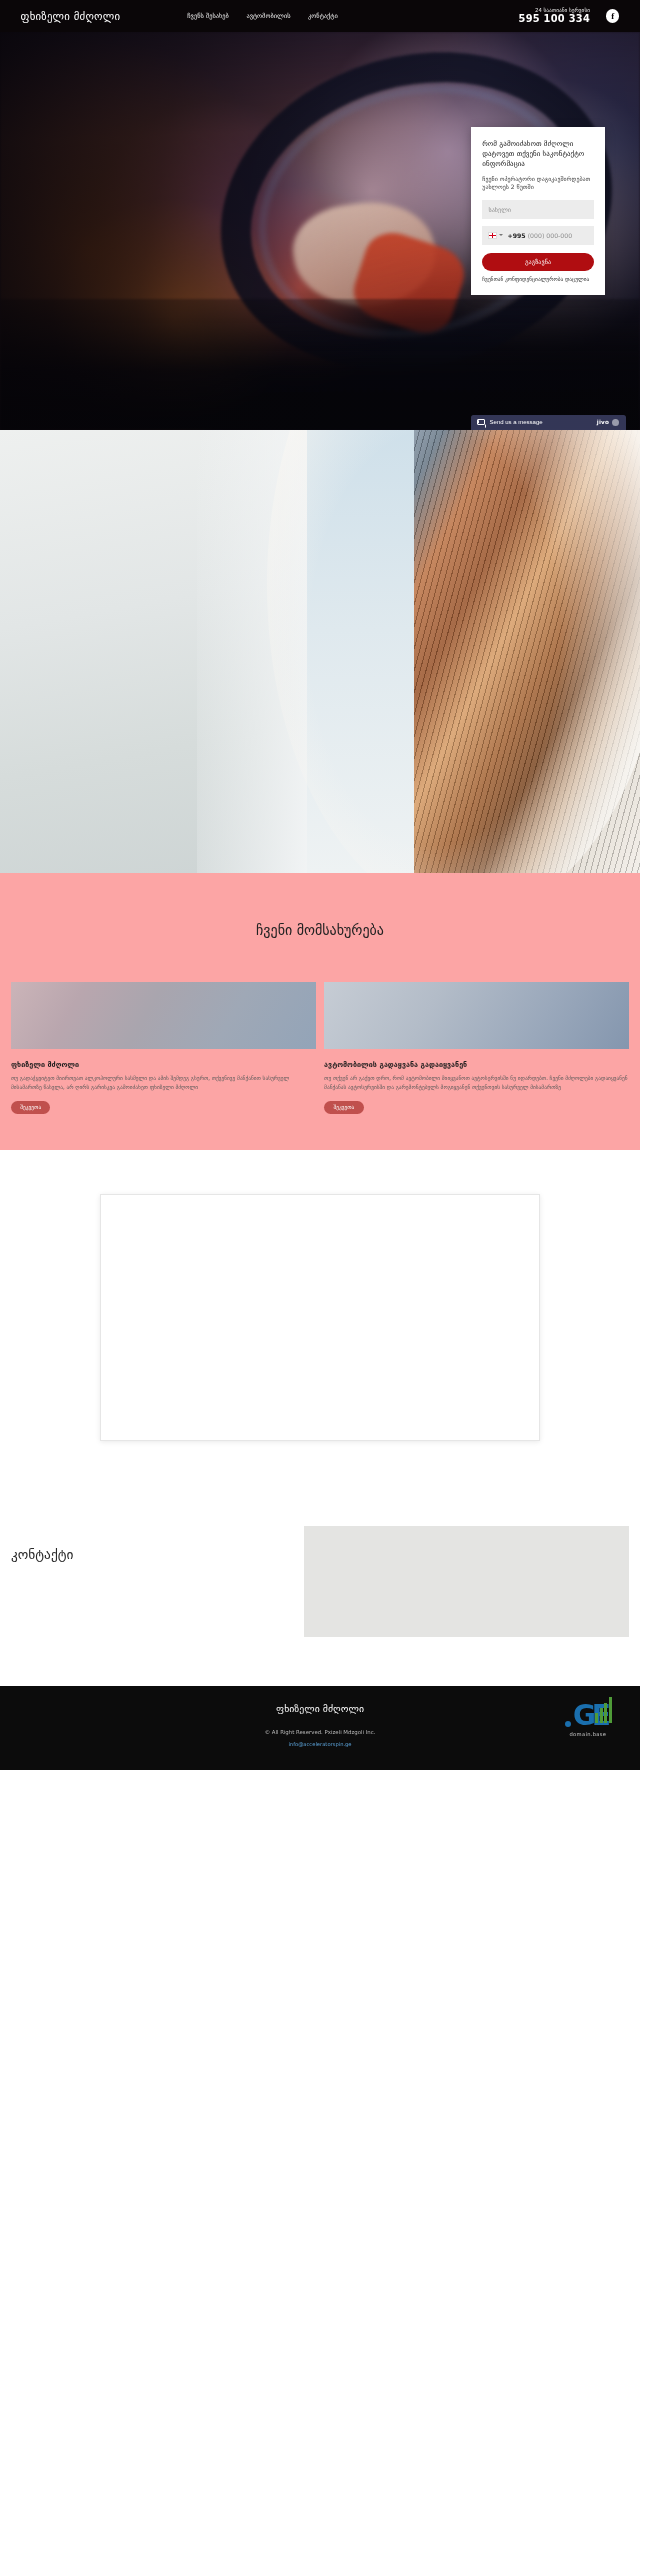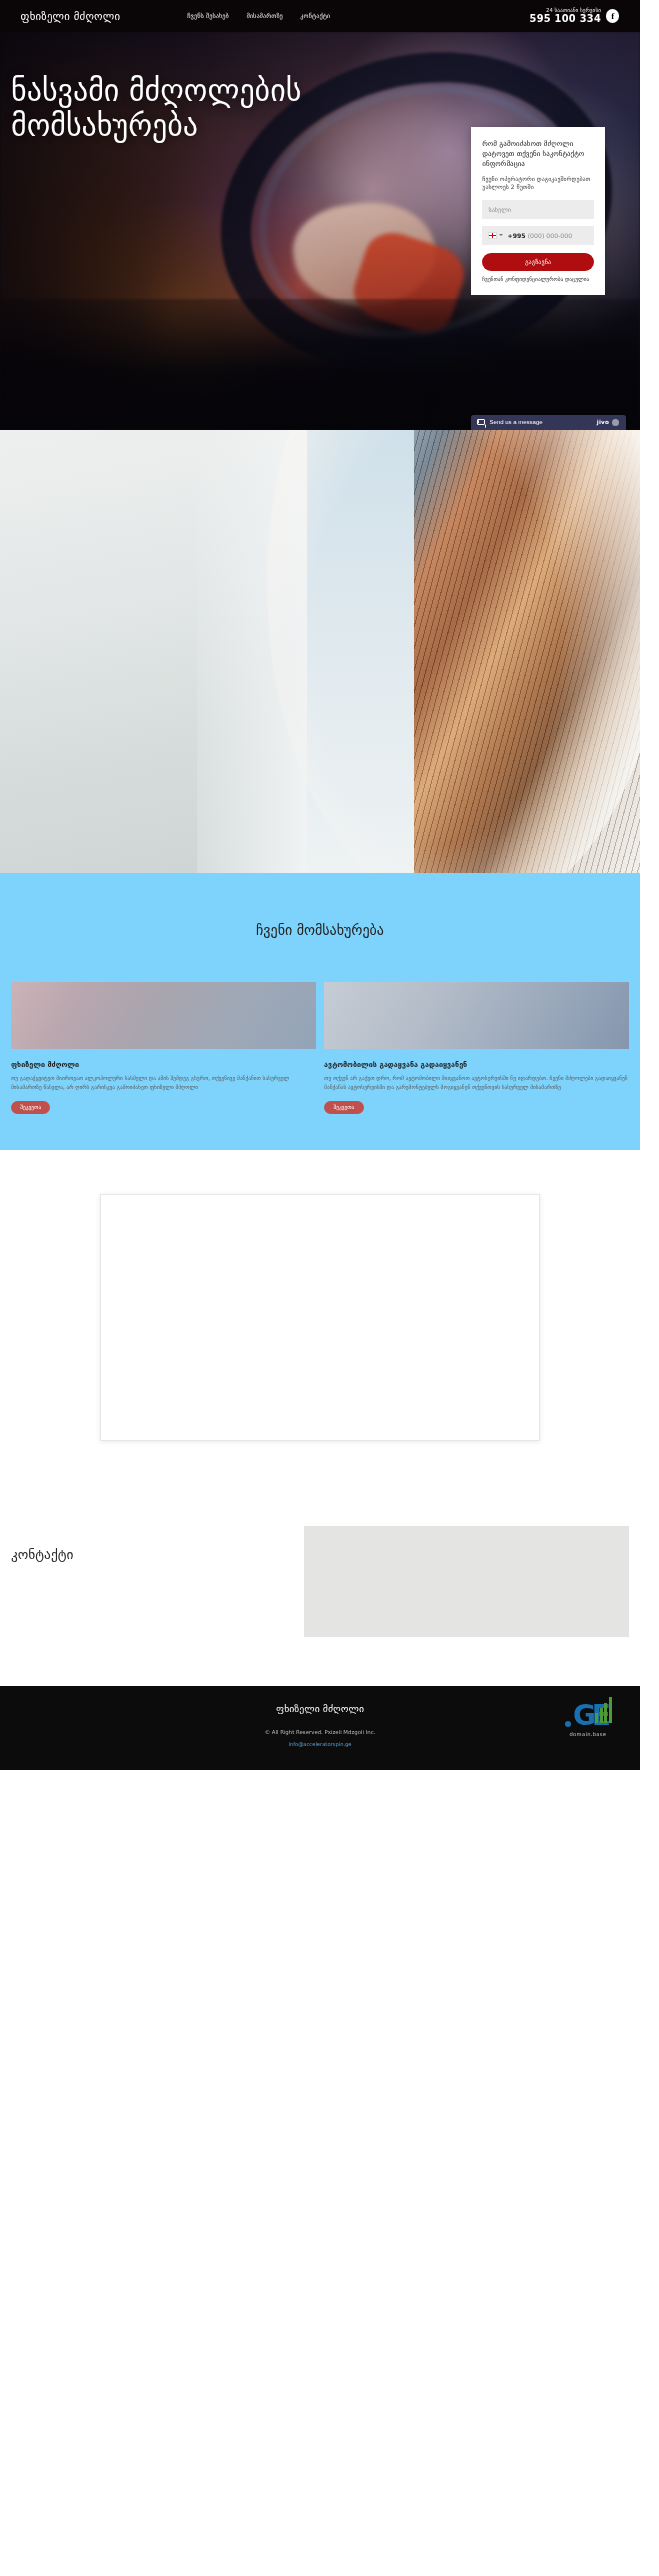--- a/index.html
+++ b/index.html
@@ -37,21 +37,21 @@
   .nav a {
     color: #f2f2f2;
     font-size: 6.4px;
     text-decoration: none;
     white-space: nowrap;
   }
   .phone-block {
     margin-left: auto;
     text-align: right;
     line-height: 1.05;
-    padding-right: 5px;
+    padding-right: 16px;
   }
   .phone-label { color: #e8e8e8; font-size: 5.4px; display:block; margin-bottom: 1px;}
   .phone-num { color: #fff; font-size: 9.8px; font-weight: bold; letter-spacing: 0.3px; display:block;}
   .fb-circle {
     width: 13.4px; height: 13.4px; border-radius: 50%;
     background: #fff; color: #0a0608;
     display: flex; align-items: center; justify-content: center;
     font-family: "Liberation Serif", serif;
     font-weight: bold; font-size: 8.8px;
     flex: 0 0 auto;
@@ -275,21 +275,21 @@
     width: 120%; height: 150%;
     border-radius: 50%;
     background: radial-gradient(ellipse at 42% 58%, rgba(250,248,244,.0) 38%, rgba(248,246,242,.55) 56%, rgba(252,251,248,.92) 72%);
   }
   .band-sky {
     position:absolute; left:0; top:0; width:32%; height:100%;
     background: linear-gradient(180deg, #cfe0ea 0%, #dfe9ee 45%, #eef2f3 100%);
   }
 
   
-  .services { padding: 49px 0 36px; background:#7dd3fc; }
+  .services { padding: 49px 0 36px; background:#fca5a5; }
   .sec-title {
     text-align:center; font-size: 14px; color:#222;
     font-weight: normal; margin-bottom: 44px;
   }
   .cards {
     width: 618px; margin: 0 auto;
     display: flex; gap: 8.2px;
     align-items: flex-start;
   }
   .card { flex: 1 1 0; min-width: 0; }
@@ -375,42 +375,39 @@
 </style>
 </head>
 <body>
 
 <div class="page">
 
   <div class="topbar">
     <div class="brand">ფხიზელი მძღოლი</div>
     <nav class="nav">
       <a href="#">ჩვენს შესახებ</a>
-      <a href="#">მისამართზე</a>
+      <a href="#">ავტომობილის</a>
       <a href="#">კონტაქტი</a>
     </nav>
     <div class="phone-block">
       <span class="phone-label">24 საათიანი სერვისი</span>
       <span class="phone-num">595 100 334</span>
     </div>
     <div class="fb-circle">f</div>
   </div>
 
   <section class="hero">
     <div class="hero-bg"></div>
     <div class="hero-wheel"></div>
     <div class="hero-wheel2"></div>
     <div class="hero-hand"></div>
     <div class="hero-sleeve"></div>
     <div class="hero-dash"></div>
     <div class="hero-vig"></div>
 
-    <div class="hero-inner">
-      <h1 class="hero-title">ნასვამი მძღოლების მომსახურება</h1>
-    </div>
 
     <div class="lead-card">
       <div class="lead-title">რომ გამოიძახოთ მძღოლი დატოვეთ თქვენი საკონტაქტო ინფორმაცია</div>
       <div class="lead-sub">ჩვენი ოპერატორი დაგიკავშირდებათ უახლოეს 2 წუთში</div>
 
       <div class="fld">
         <input type="text" placeholder="სახელი" style="">
       </div>
 
       <div class="fld">

